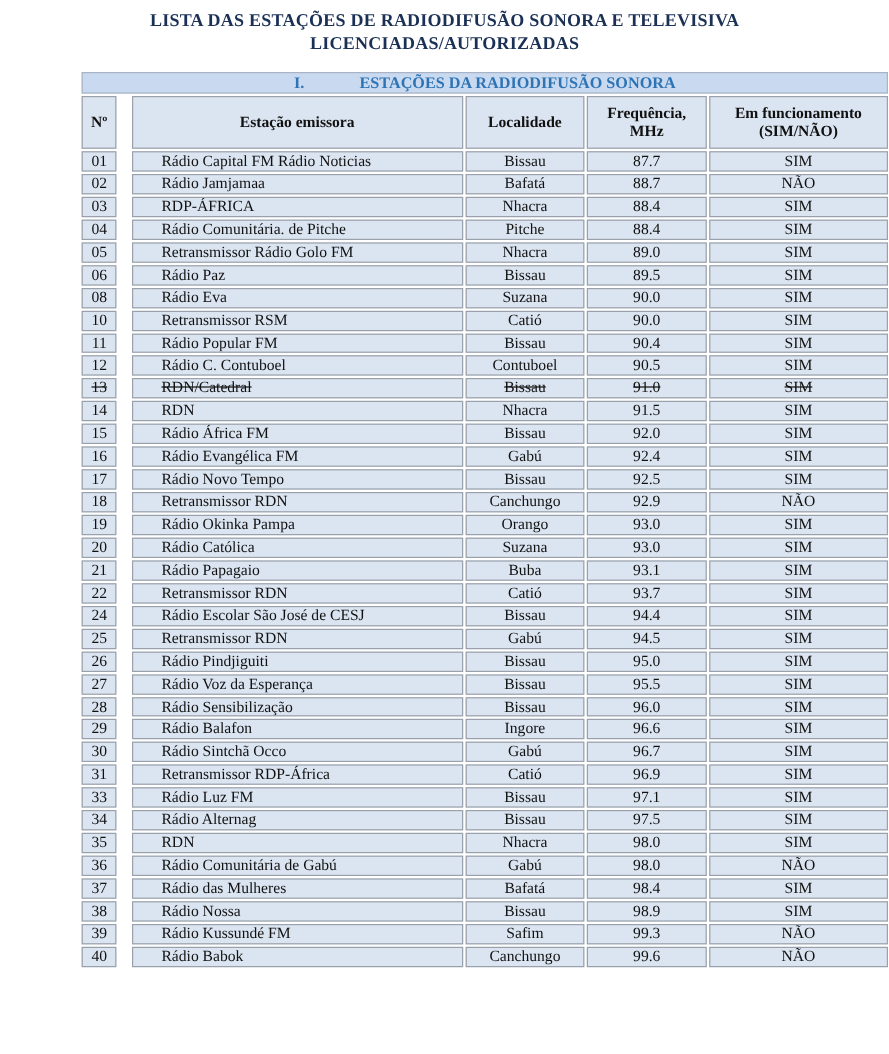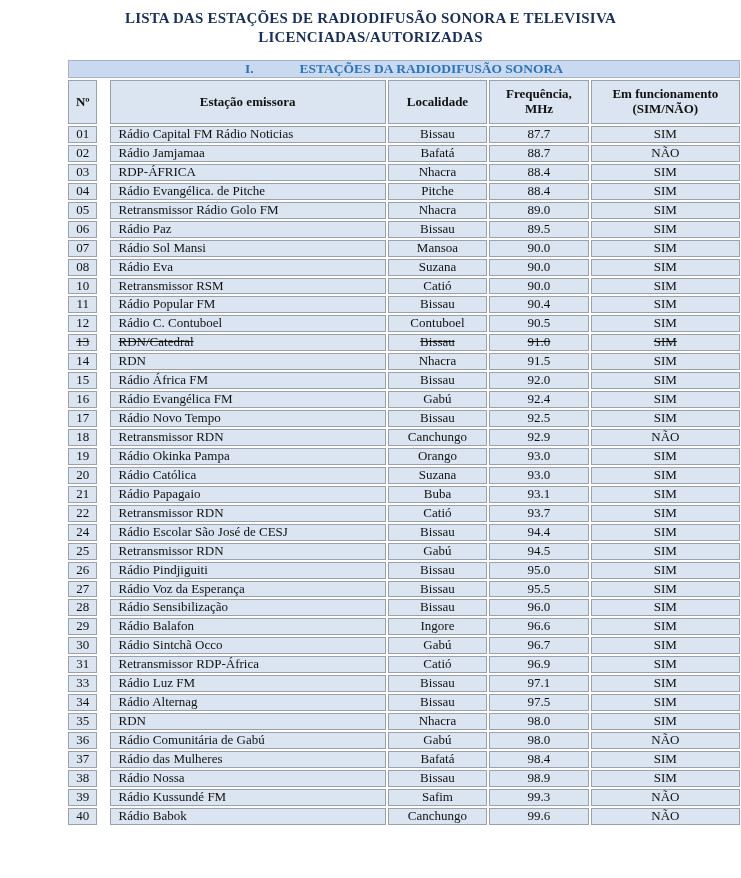--- a/index.html
+++ b/index.html
@@ -80,21 +80,21 @@
     white-space: pre-line;
     margin-left: 36px;
   }
   td { height: 14px; }
   th.spacer, td.spacer {
     background: transparent;
     border: none;
   }
   td.station {
     text-align: left;
-    padding-left: 8px;
+    padding-left: 24px;
   }
   tr.struck td {
     text-decoration: line-through;
     margin-left: 24px;
   }
 </style>
 </head>
 <body>
 
 <div class="page">
@@ -153,47 +153,39 @@
             <td>03</td>
             <td class="spacer"></td>
             <td class="station">RDP-ÁFRICA</td>
             <td>Nhacra</td>
             <td>88.4</td>
             <td>SIM</td>
           </tr>
           <tr>
             <td>04</td>
             <td class="spacer"></td>
-            <td class="station">Rádio Evangélica. de Pitche</td>
+            <td class="station">Rádio Comunitária. de Pitche</td>
             <td>Pitche</td>
             <td>88.4</td>
             <td>SIM</td>
           </tr>
           <tr>
             <td>05</td>
             <td class="spacer"></td>
             <td class="station">Retransmissor Rádio Golo FM</td>
             <td>Nhacra</td>
             <td>89.0</td>
             <td>SIM</td>
           </tr>
           <tr>
             <td>06</td>
             <td class="spacer"></td>
             <td class="station">Rádio Paz</td>
             <td>Bissau</td>
             <td>89.5</td>
-            <td>SIM</td>
-          </tr>
-          <tr>
-            <td>07</td>
-            <td class="spacer"></td>
-            <td class="station">Rádio Sol Mansi</td>
-            <td>Mansoa</td>
-            <td>90.0</td>
             <td>SIM</td>
           </tr>
           <tr>
             <td>08</td>
             <td class="spacer"></td>
             <td class="station">Rádio Eva</td>
             <td>Suzana</td>
             <td>90.0</td>
             <td>SIM</td>
           </tr>

